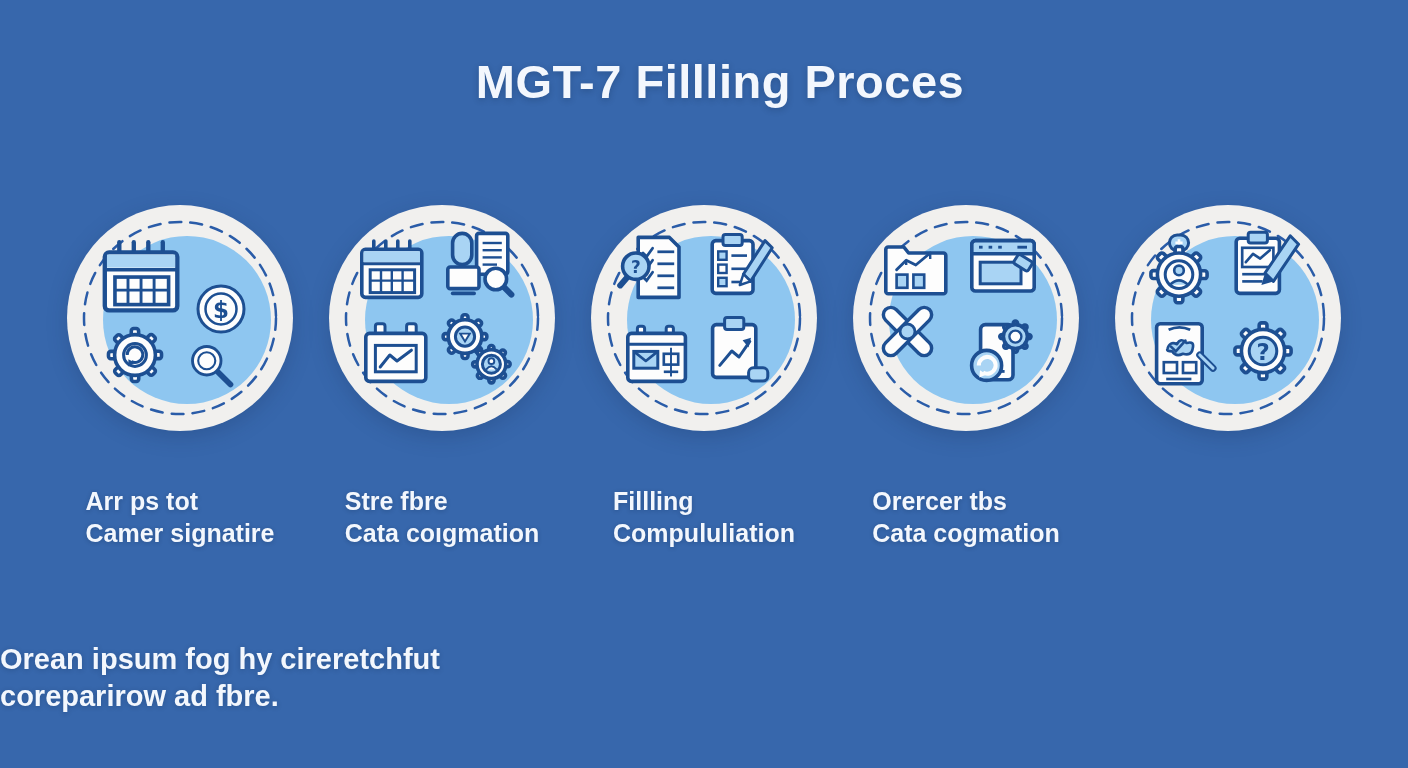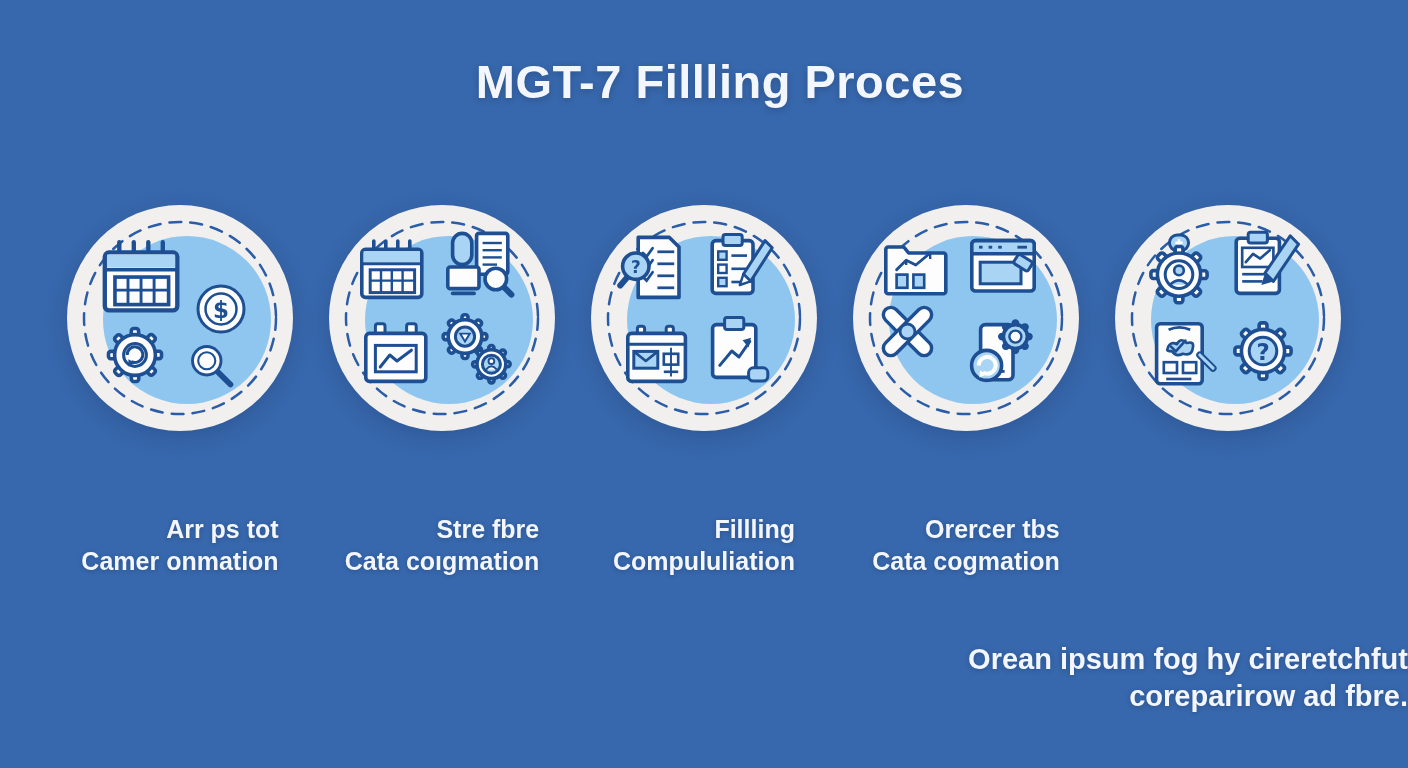--- a/index.html
+++ b/index.html
@@ -19,29 +19,29 @@
     padding-left:16px;
   }
   .steps{
     position:absolute;top:203px;left:0;right:0;
     display:flex;justify-content:center;gap:32px;
   }
   .step{width:230px;display:flex;flex-direction:column;align-items:center;}
   .badge{width:230px;height:230px;}
   .badge svg{display:block;filter:drop-shadow(0 6px 10px rgba(10,30,60,.18));}
   .caption{
-    margin-top:80px;text-align:right;
+    margin-top:52px;text-align:left;
     font-size:25px;line-height:32px;font-weight:700;
     color:var(--text,#f3f7fd);
     text-shadow:0 1px 4px rgba(10,30,60,.25);
     white-space:nowrap;
   }
   .footer{
     position:absolute;top:641px;left:0;width:100%;
-    text-align:right;
+    text-align:left;
     font-size:29px;line-height:37px;font-weight:700;
     color:var(--text,#f3f7fd);
     text-shadow:0 1px 5px rgba(10,30,60,.25);
   }
 </style>
 </head>
 <body style="--bg: #3767ac; --text: #f3f7fd;">
 
 <div class="stage">
 
@@ -89,21 +89,21 @@
             </g>
             <g transform="translate(118,134) scale(0.95)">
     <line x1="37" y1="37" x2="50" y2="50" stroke="#1d4f92" stroke-width="6" stroke-linecap="round"></line>
     <circle cx="25" cy="25" r="15" fill="#fdfdfd" stroke="#1d4f92" stroke-width="3"></circle>
     <circle cx="25" cy="25" r="9" fill="none" stroke="#1d4f92" stroke-width="2.2"></circle>
             </g>
           </svg>
         </div>
       <div class="caption">
         <div>Arr ps tot</div>
-        <div>Camer onmation</div>
+        <div>Camer signatire</div>
       </div>
     </div>
     <div class="step">
       <div class="badge">
           <svg width="230" height="230" viewBox="0 0 230 230">
     <circle cx="115" cy="115" r="113" fill="#f1f0ee"></circle>
     <circle cx="122" cy="117" r="84" fill="#8ec6f0"></circle>
     <circle cx="115" cy="115" r="96" fill="none" stroke="#2a5ca8" stroke-width="2.5" stroke-dasharray="12 9" stroke-linecap="round"></circle>
             <g transform="translate(30,32) scale(1.2)">
     <line x1="14" y1="5" x2="14" y2="14" stroke="#1d4f92" stroke-width="3" stroke-linecap="round"></line>

